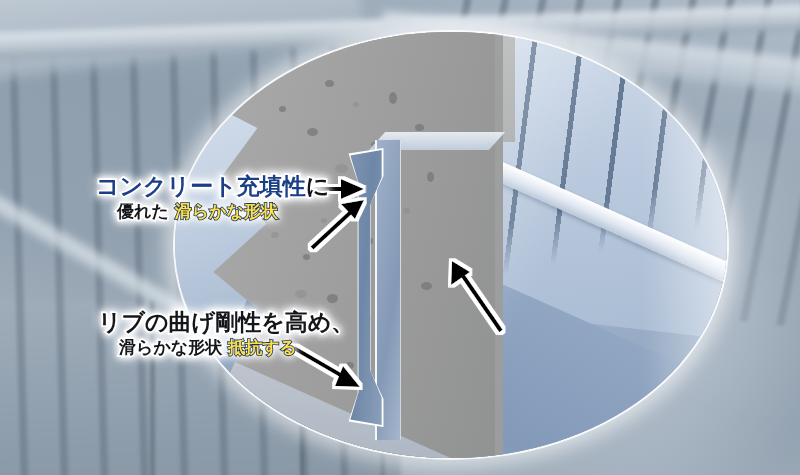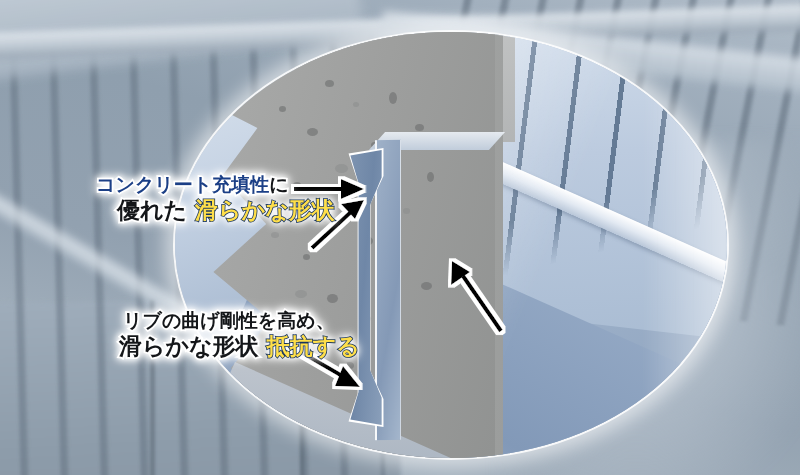--- a/index.html
+++ b/index.html
@@ -259,41 +259,41 @@
     position:absolute; left:0; top:0;
     -webkit-text-stroke:0;
     color:#FFE04D;
     background:linear-gradient(180deg,#fff2a8 0%, #ffdc3d 45%, #f2c200 100%);
     -webkit-background-clip:text;
     background-clip:text;
     -webkit-text-fill-color:transparent;
   }
 
   .anno { position:absolute; z-index:20; white-space:nowrap; }
-  .anno .ln { line-height:1.28; font-weight:bold; font-size:19px; }
-  .anno .ln.big { font-size:23px;padding-left:21px; }
+  .anno .ln { line-height:1.28; font-weight:bold; font-size:23px; }
+  .anno .ln.big { font-size:17px;padding-left:21px; }
   .t-white, .t-blue, .t-yellow {
     -webkit-text-stroke:3.4px #ffffff;
     paint-order:stroke fill;
   }
   .t-white { color:#141619; }
   .t-blue  { color:#1b3f86; }
   .t-yellow{
     color:#FFDC3D;
     -webkit-text-stroke:3.4px #ffffff;
   }
   .t-yellow .core {
     -webkit-text-stroke:1.6px #16335f;
     paint-order:stroke fill;
     color:#FFDF4A;
   }
   .glowtext { filter:drop-shadow(0 0 3px #fff) drop-shadow(0 0 5px #fff); }
 
   .anno1 { left:96px; top:172px; }
-  .anno2 { left:98px; top:308px;text-align:center; }
+  .anno2 { left:98px; top:308px; }
   .anno3 { left:420px; top:334px; }
   .anno3 .ln { font-size:18.5px; }
 </style>
 </head>
 <body>
 
 <div id="stage">
 
   <div class="bg-photo">
     <div class="bg-base"></div>

